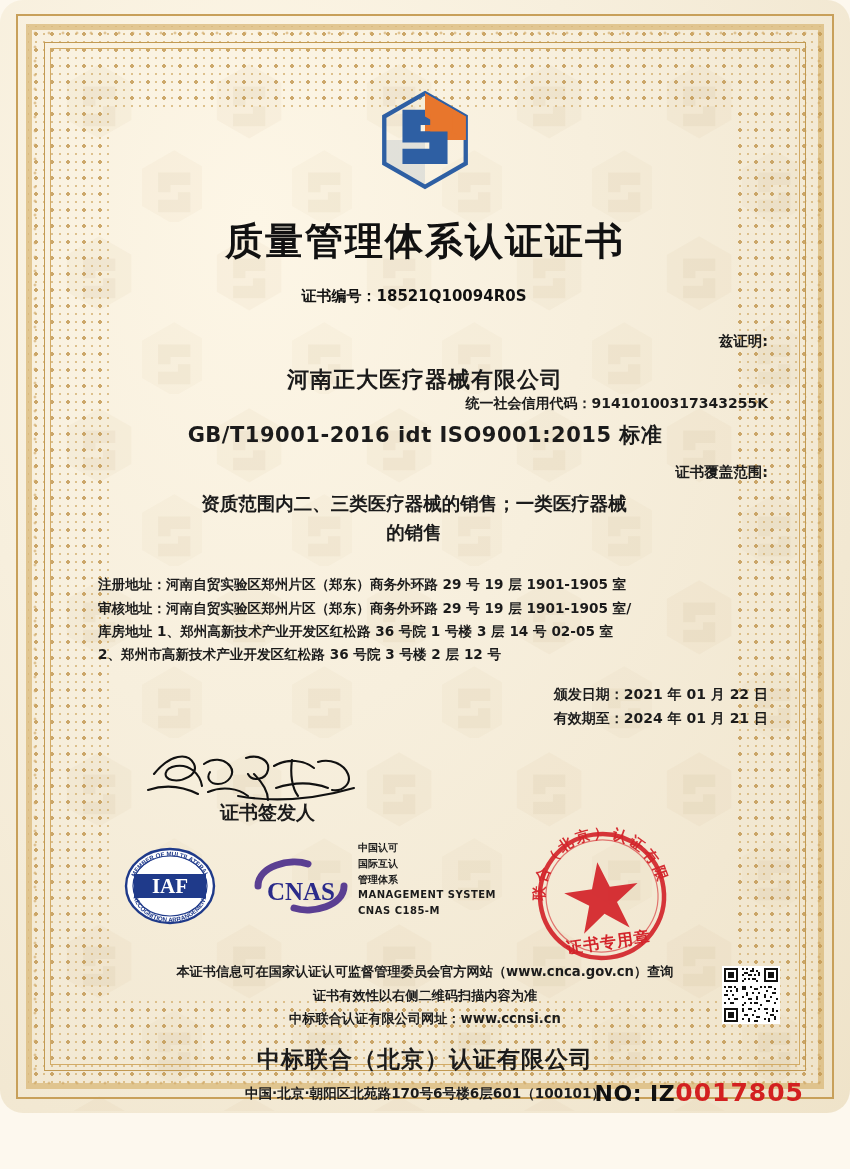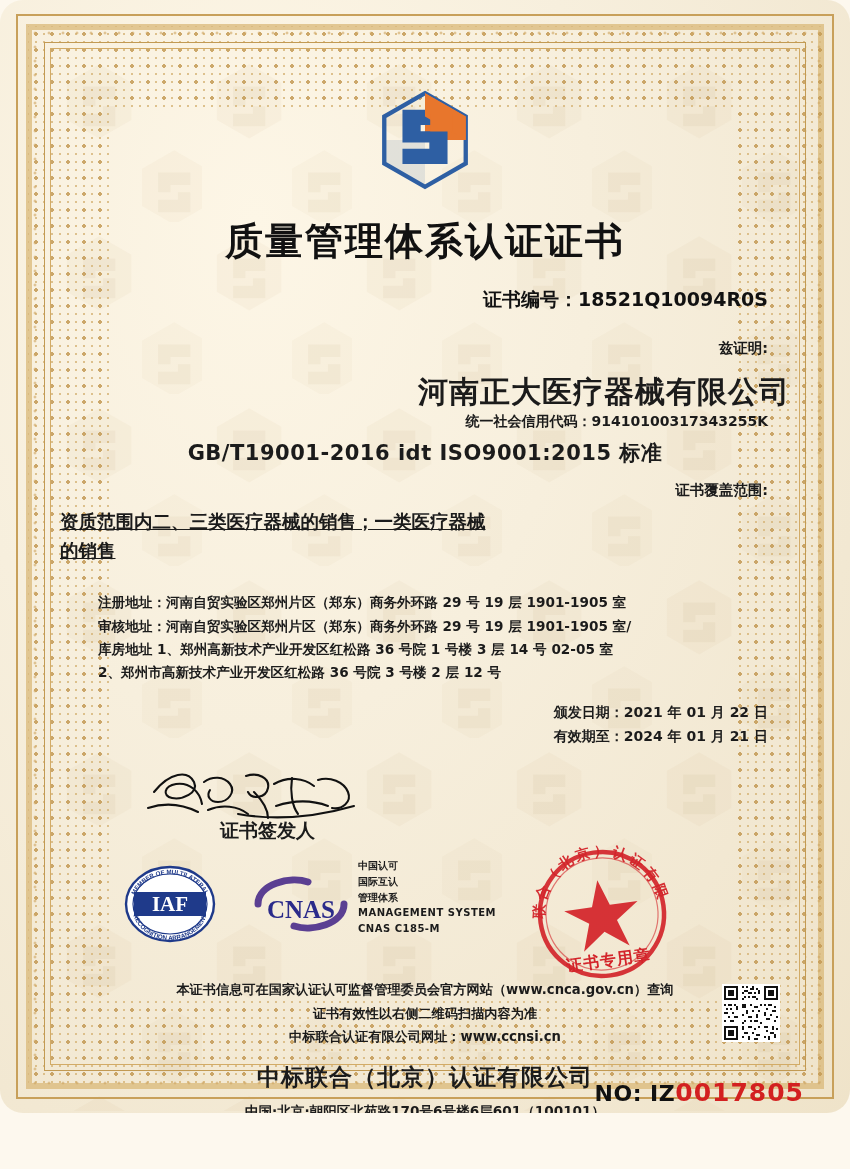--- a/index.html
+++ b/index.html
@@ -110,39 +110,39 @@
     margin-top: 24px;
     text-align: center;
     font-size: 38px;
     font-weight: bold;
     letter-spacing: 2px;
     color: #111;
   }
 
   .cert-no-row {
     margin-top: 20px;
-    text-align: right;
+    text-align: center;
     padding-right: 22px;
-    font-size: 19px;
+    font-size: 15px;
     font-weight: bold;
     color: #111;
   }
 
   .hereby {
     margin-top: 26px;
     text-align: right;
     padding-right: 22px;
     font-size: 14.5px;
     font-weight: bold;
   }
 
   .company {
     margin-top: 14px;
-    text-align: right;
-    font-size: 30px;
+    text-align: center;
+    font-size: 22px;
     font-weight: bold;
     letter-spacing: 1px;
   }
 
   .credit-code {
     text-align: right;
     padding-right: 22px;
     font-size: 14px;
     font-weight: bold;
   }
@@ -158,26 +158,25 @@
   .standard {
     margin-top: 8px;
     text-align: center;
     font-size: 21px;
     font-weight: bold;
     letter-spacing: .5px;
   }
 
   .scope {
     margin-top: 8px;
-    text-align: left;
+    text-align: center;
     padding-right: 22px;
     font-size: 18.5px;
     font-weight: bold;
     line-height: 1.55;
-    text-decoration: underline;
   }
 
   .addresses {
     margin-top: 26px;
     padding: 0 24px 0 38px;
     font-size: 13.6px;
     line-height: 1.72;
     font-weight: bold;
     text-align: left;
   }

